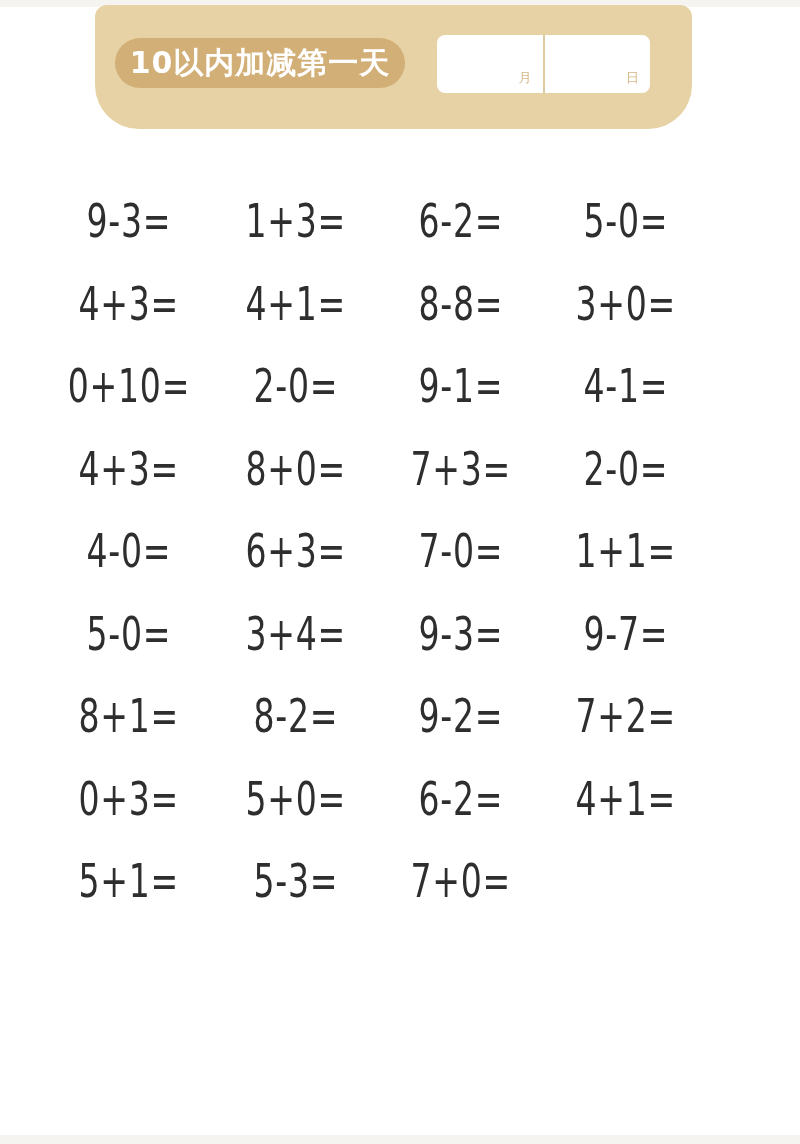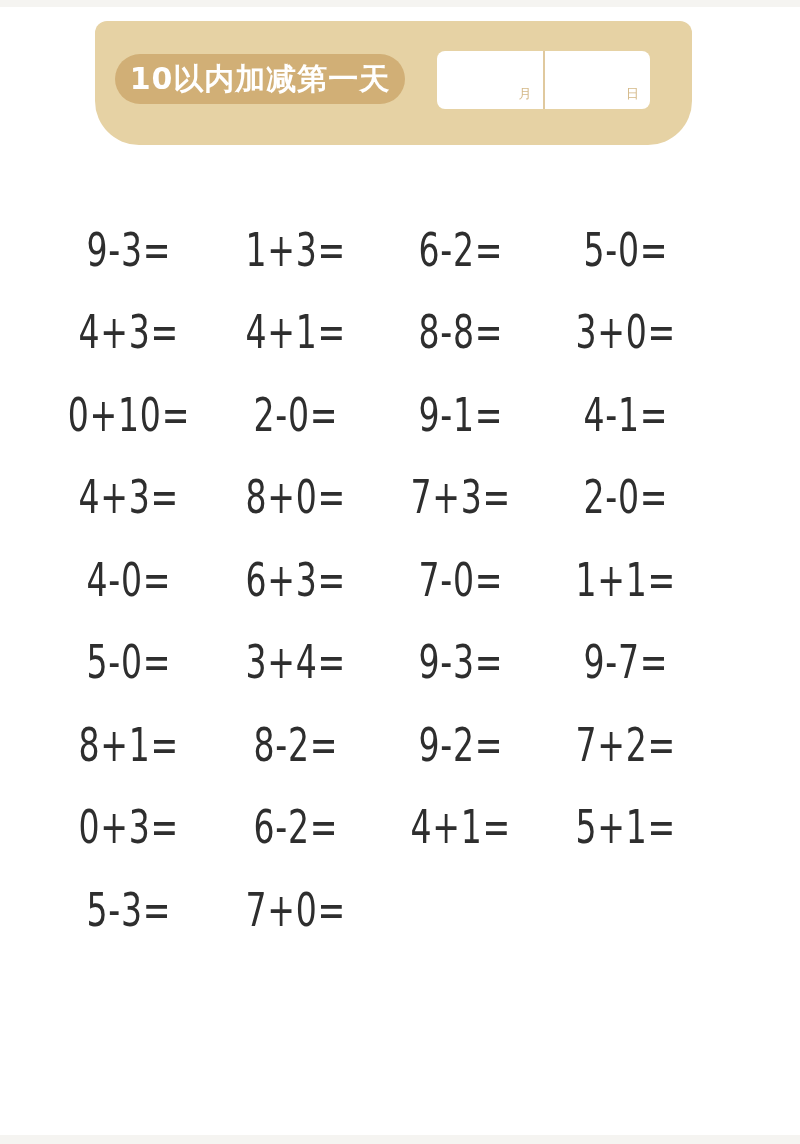--- a/index.html
+++ b/index.html
@@ -18,21 +18,21 @@
     height: 7px;
     background: var(--strip-color, #f5f4f1);
   }
   .edge-strip.top { top: 0; }
   .edge-strip.bottom { bottom: 0; height: 9px; }
 
   
   .banner {
     position: absolute;
     left: 95px;
-    top: 21px;
+    top: 5px;
     width: 597px;
     height: 124px;
     background: var(--banner-color, #e6d2a4);
     border-radius: 12px 12px 44px 44px;
   }
   .title-pill {
     position: absolute;
     left: 20px;
     top: 33px;
     width: 290px;
@@ -80,21 +80,21 @@
     left: 44px;
     top: 194px;
     width: 664px;
     height: 825px;
     display: grid;
     grid-template-columns: repeat(4, 1fr);
     grid-template-rows: repeat(10, 1fr);
   }
   .cell {
     display: flex;
-    align-items: flex-end;
+    align-items: flex-start;
     justify-content: center;
   }
   .cell span {
     font-size: 46px;
     font-weight: 400;
     color: var(--problem-text-color, #2e2e2e);
     transform: scaleX(0.72);
     transform-origin: center;
     white-space: nowrap;
     letter-spacing: 1px;
@@ -205,20 +205,23 @@
       <div class="cell">
         <span>9-2=</span>
       </div>
       <div class="cell">
         <span>7+2=</span>
       </div>
       <div class="cell">
         <span>0+3=</span>
       </div>
       <div class="cell">
+        <span>5+0=</span>
+      </div>
+      <div class="cell">
         <span>6-2=</span>
       </div>
       <div class="cell">
         <span>4+1=</span>
       </div>
       <div class="cell">
         <span>5+1=</span>
       </div>
       <div class="cell">
         <span>5-3=</span>

